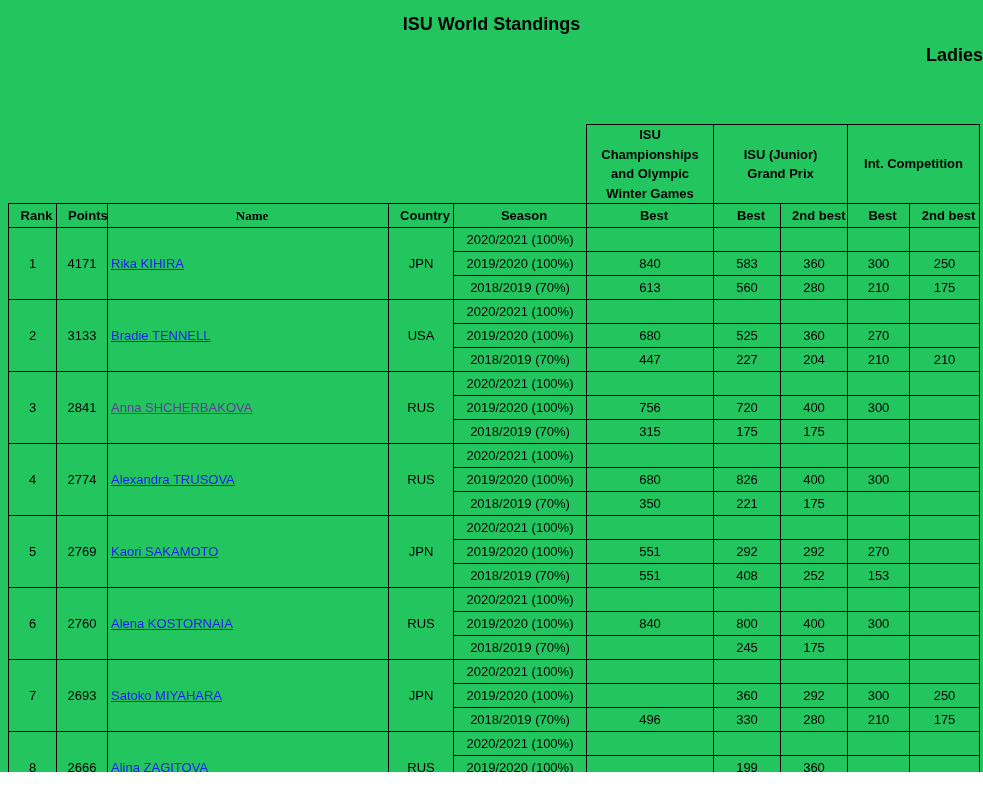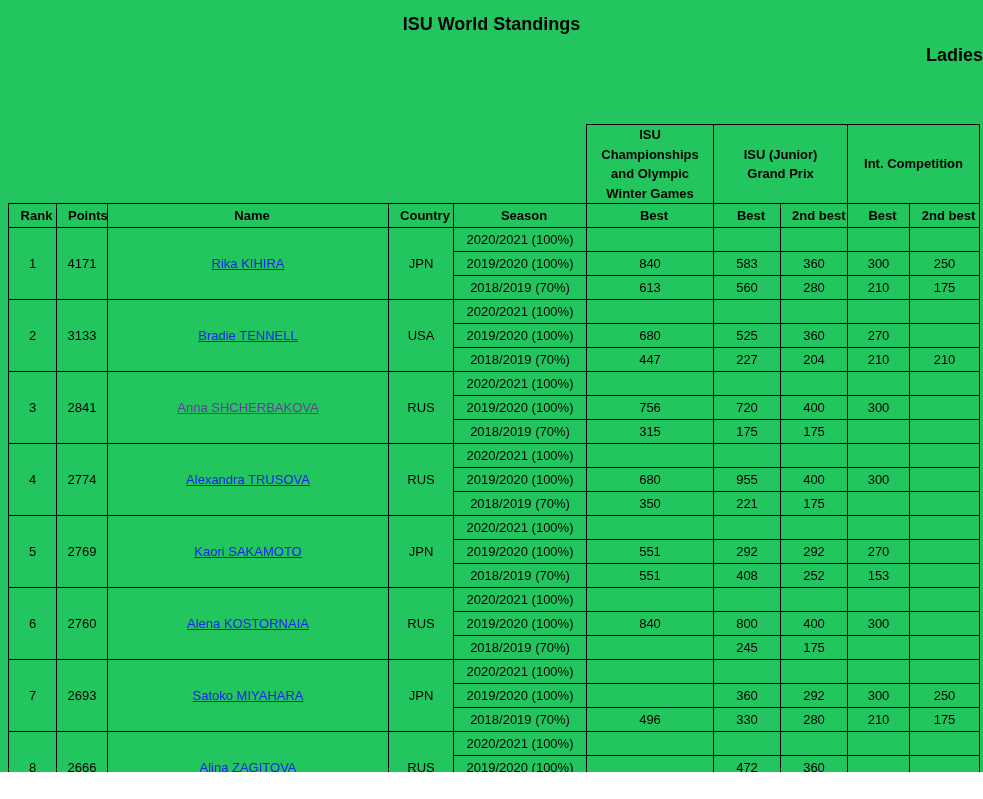--- a/index.html
+++ b/index.html
@@ -56,27 +56,27 @@
     line-height: 1.5;
     padding: 0 14px;
   }
   tr.colhead-row { height: 24px; }
   tr.colhead-row th {
     font-weight: bold;
     text-align: center;
     vertical-align: middle;
     padding-left: 11px;
   }
-  th.name-head { text-align: center; }
+  th.name-head { text-align: center; font-family: Liberation Serif, serif; }
   tbody tr { height: 24px; }
   td.c-rank, td.c-points, td.c-country, td.c-season, td.c-val {
     text-align: center;
     vertical-align: middle;
   }
-  td.c-name { text-align: center; vertical-align: middle; padding-left: 4px; }
+  td.c-name { text-align: left; vertical-align: middle; padding-left: 4px; }
   td.c-name a {
     color: #2222ee;
     text-decoration: underline;
     cursor: pointer;
   }
   td.c-name a.visited { color: #653b9c; }
 </style>
 </head>
 <body>
 
@@ -210,21 +210,21 @@
           <td class="c-season">2020/2021 (100%)</td>
           <td class="c-val"></td>
           <td class="c-val"></td>
           <td class="c-val"></td>
           <td class="c-val"></td>
           <td class="c-val"></td>
         </tr>
         <tr>
           <td class="c-season">2019/2020 (100%)</td>
           <td class="c-val">680</td>
-          <td class="c-val">955</td>
+          <td class="c-val">826</td>
           <td class="c-val">400</td>
           <td class="c-val">300</td>
           <td class="c-val"></td>
         </tr>
         <tr>
           <td class="c-season">2018/2019 (70%)</td>
           <td class="c-val">350</td>
           <td class="c-val">221</td>
           <td class="c-val">175</td>
           <td class="c-val"></td>
@@ -322,21 +322,21 @@
           <td class="c-season">2020/2021 (100%)</td>
           <td class="c-val"></td>
           <td class="c-val"></td>
           <td class="c-val"></td>
           <td class="c-val"></td>
           <td class="c-val"></td>
         </tr>
         <tr>
           <td class="c-season">2019/2020 (100%)</td>
           <td class="c-val"></td>
-          <td class="c-val">472</td>
+          <td class="c-val">199</td>
           <td class="c-val">360</td>
           <td class="c-val"></td>
           <td class="c-val"></td>
         </tr>
         <tr>
           <td class="c-season">2018/2019 (70%)</td>
           <td class="c-val">840</td>
           <td class="c-val">504</td>
           <td class="c-val">280</td>
           <td class="c-val">210</td>

